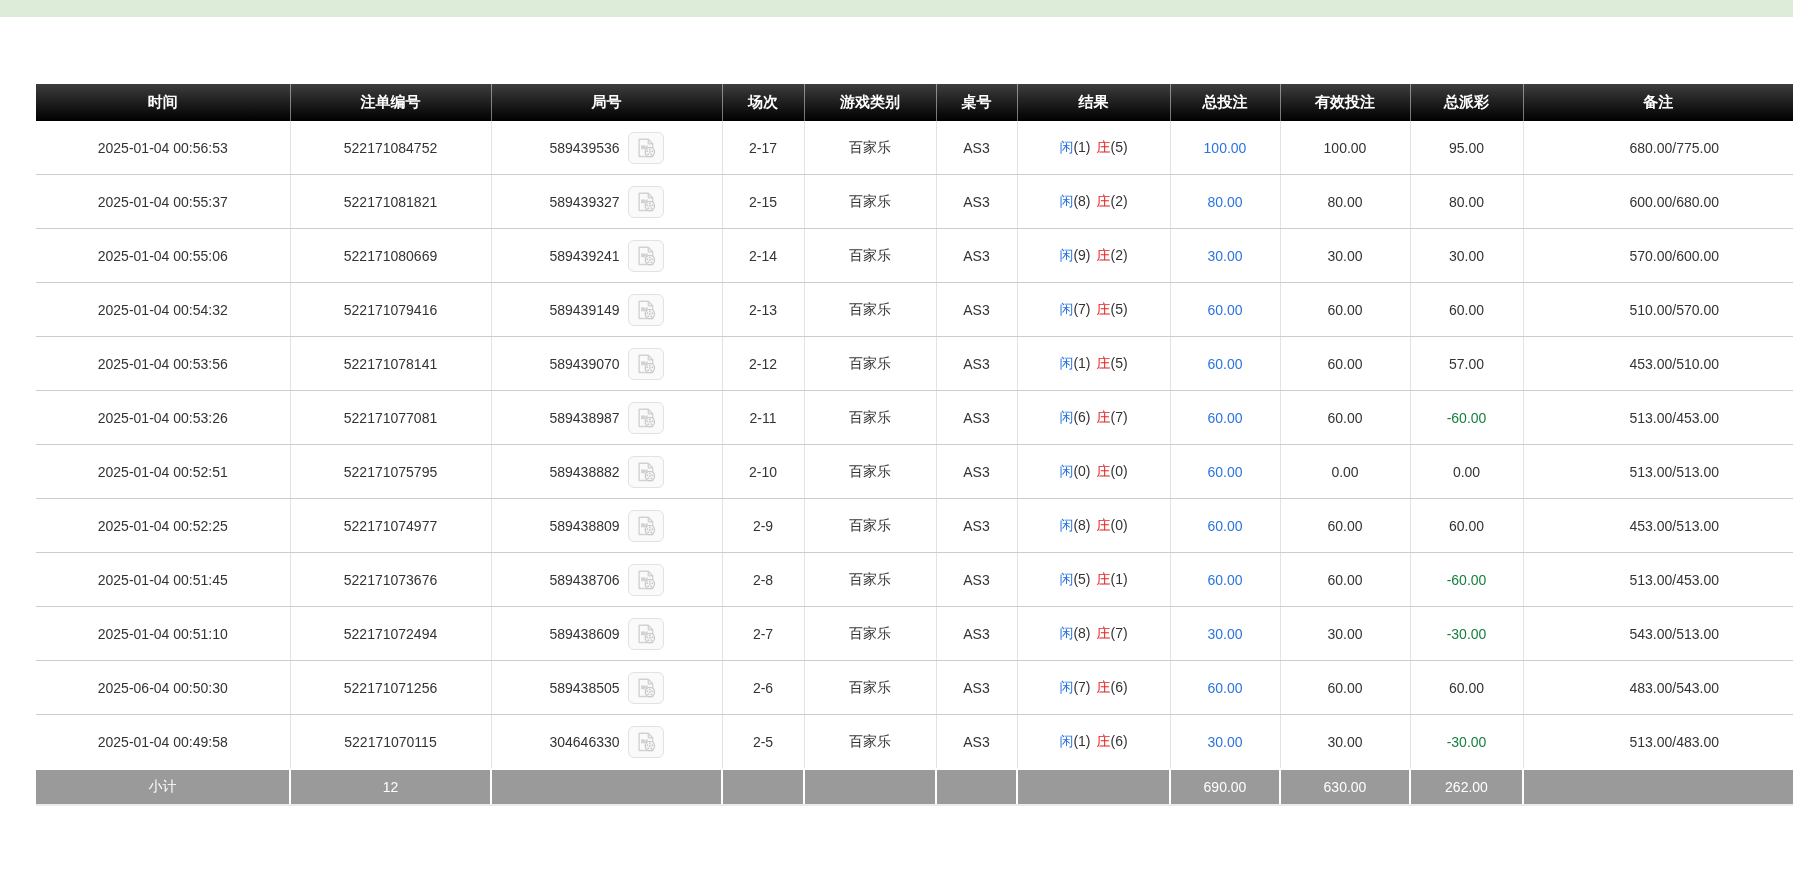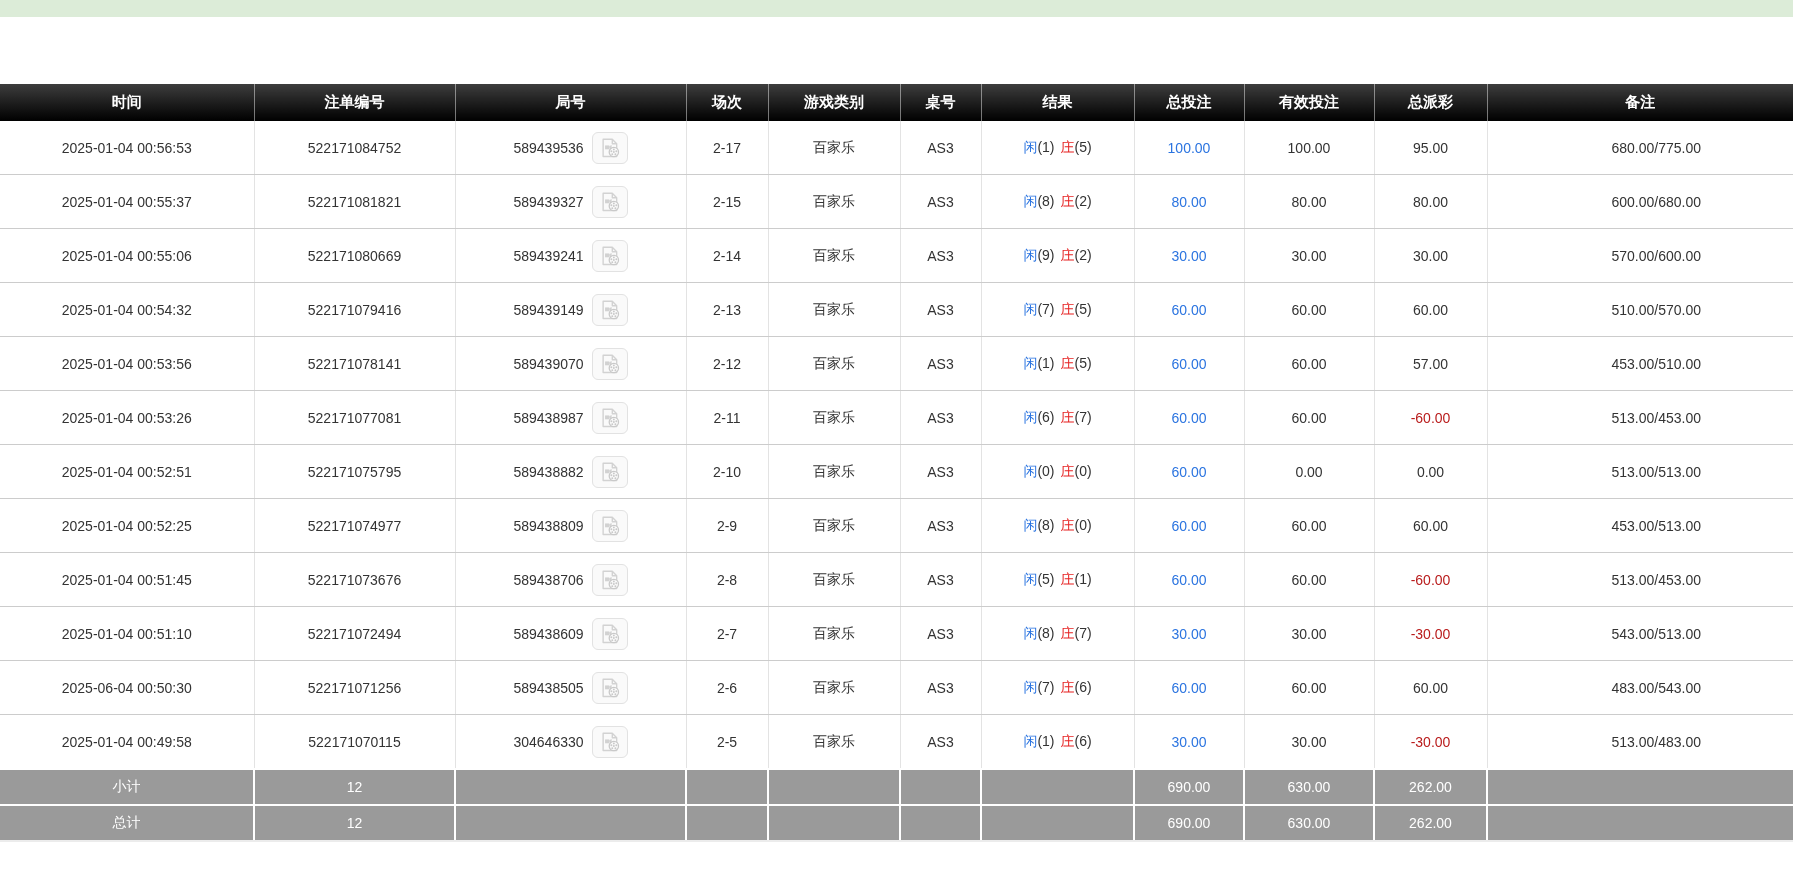--- a/index.html
+++ b/index.html
@@ -15,20 +15,21 @@
     overflow: hidden;
     background: #fff;
   }
   .top-bar {
     height: 17px;
     width: 100%;
     background: #dcecd8;
   }
   .table-wrap {
     margin-top: 67px;
+    margin-left: 36px;
   }
   table.records {
     width: 100%;
     table-layout: fixed;
     border-collapse: collapse;
   }
   thead th {
     background: linear-gradient(180deg, #3d3d3d 0%, #1b1b1b 55%, #000 100%);
     color: #fff;
     font-size: 15px;
@@ -49,21 +50,21 @@
     text-align: center;
     vertical-align: middle;
     padding: 0;
     overflow: hidden;
     white-space: nowrap;
   }
   tbody td:last-child { border-right: none; padding-left: 32px; }
   .blue { color: #2b74e0; }
   .amount-link { color: #2b74e0; text-decoration: none; cursor: pointer; }
   .res-banker { color: #e62222; }
-  .neg { color: #b91c1c; }
+  .neg { color: #15803d; }
   .res-group { margin-right: 6px; }
   .round-flex {
     display: flex;
     align-items: center;
     justify-content: center;
     gap: 8px;
   }
   .video-btn {
     width: 36px;
     height: 32px;
@@ -760,29 +761,16 @@
           <td></td>
           <td></td>
           <td></td>
           <td></td>
           <td></td>
           <td>690.00</td>
           <td>630.00</td>
           <td>262.00</td>
           <td></td>
         </tr>
-        <tr>
-          <td class="sum-label">总计</td>
-          <td>12</td>
-          <td></td>
-          <td></td>
-          <td></td>
-          <td></td>
-          <td></td>
-          <td>690.00</td>
-          <td>630.00</td>
-          <td>262.00</td>
-          <td></td>
-        </tr>
       </tfoot>
     </table>
   </div>
 </div>
 
 </body></html>

